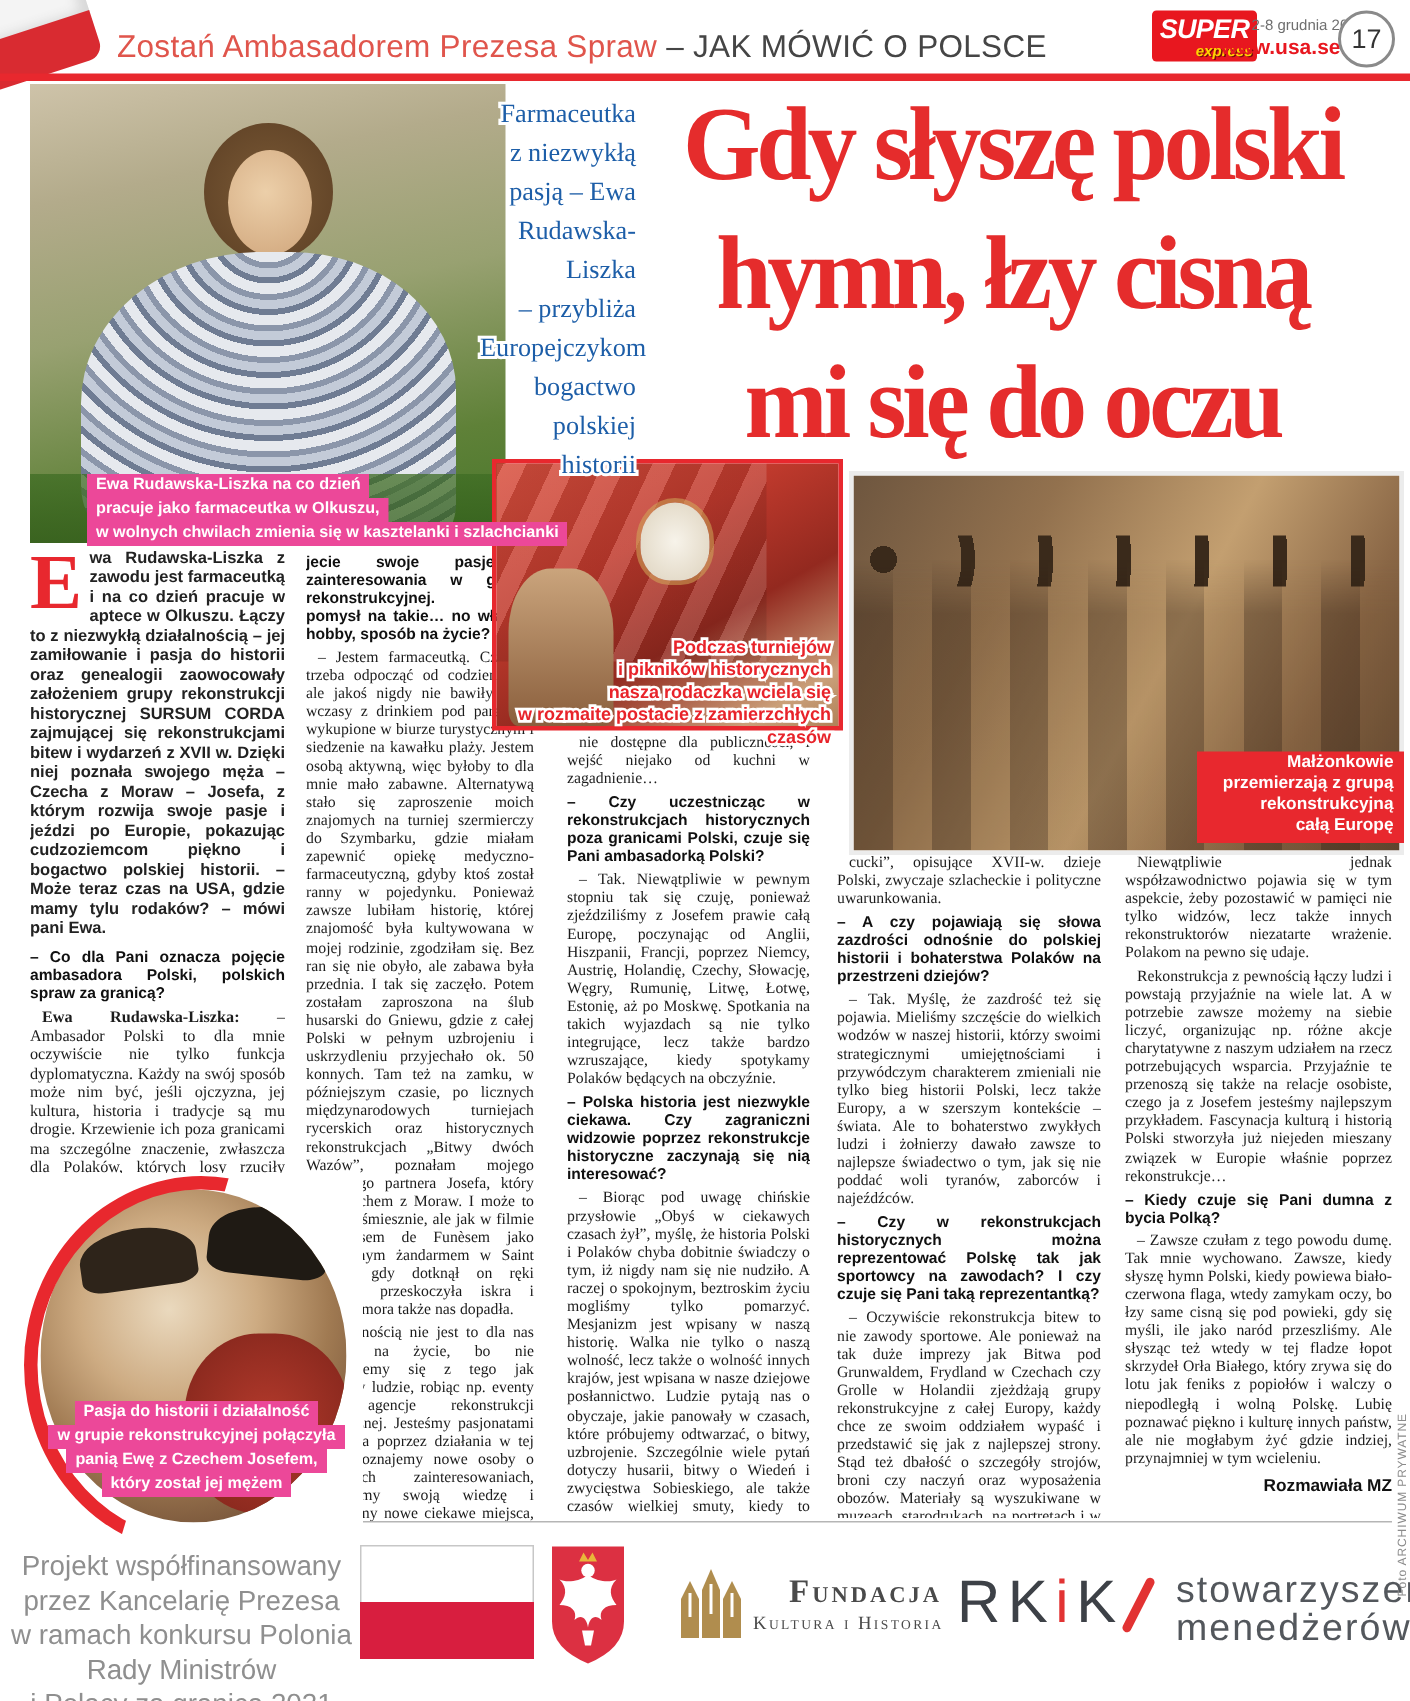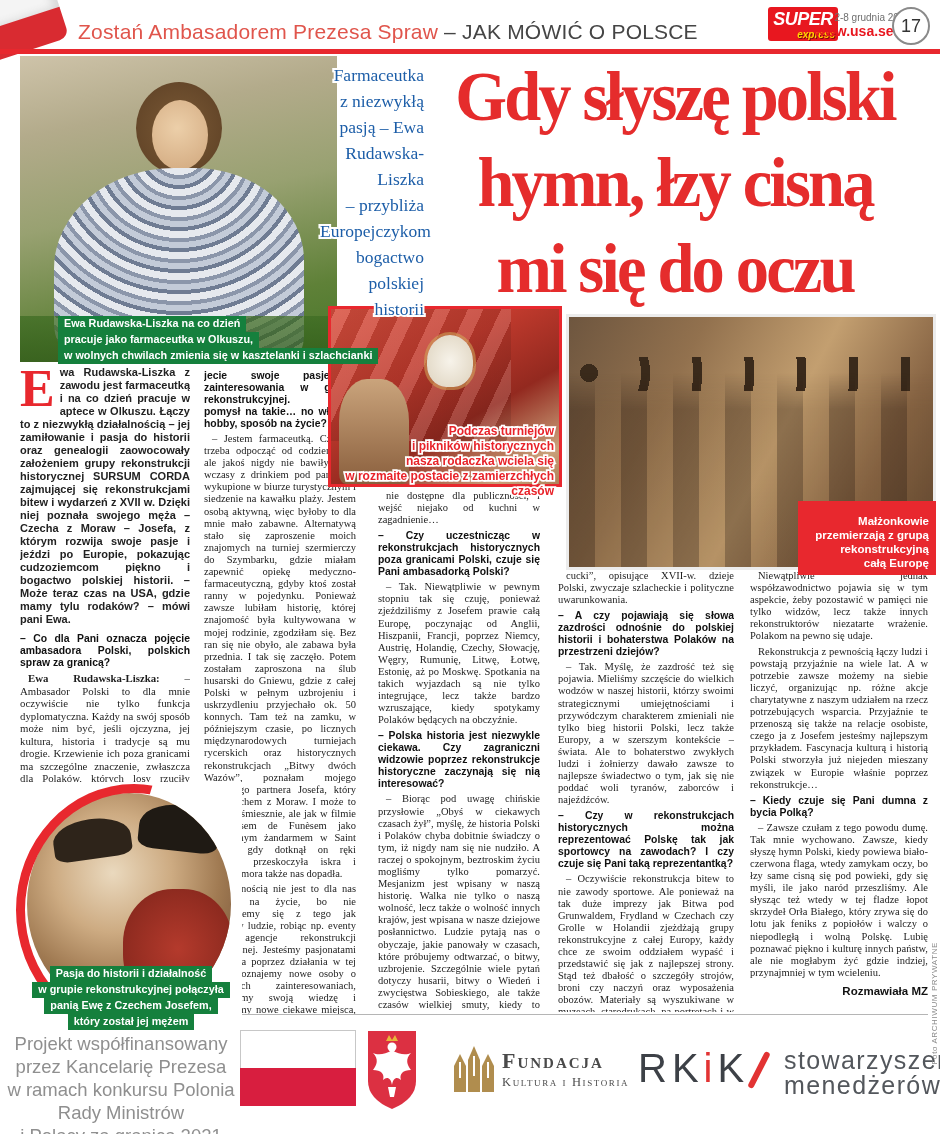--- a/index.html
+++ b/index.html
@@ -67,30 +67,30 @@
   .ol-line::before{content:attr(data-text);position:absolute;left:0;right:0;top:0;z-index:-1;
     color:#fff;-webkit-text-stroke:var(--ow,8px) #fff;}
   .standfirst{left:320px;top:62px;width:104px;text-align:right;z-index:4;isolation:isolate;
     font-family:"Liberation Serif",serif;font-weight:normal;font-size:17.5px;line-height:26px;
     color:#1d5ea8;--ow:4px;}
   .headline{left:410px;top:54px;width:530px;text-align:center;z-index:4;
     font-family:"Liberation Serif",serif;font-weight:bold;font-size:70px;line-height:86px;
     letter-spacing:-3px;color:#e52c2c;--ow:8px;transform:scaleX(0.95);transform-origin:center top;}
 
   
-  .cap-chip{display:table;background:#15803d;color:#fff;font-weight:bold;font-size:10.8px;line-height:13px;
+  .cap-chip{display:table;background:#ec4899;color:#fff;font-weight:bold;font-size:10.8px;line-height:13px;
     padding:1px 6px 2px;white-space:nowrap;}
   .caption-portrait{left:58px;top:316px;z-index:4;}
   .caption-portrait .cap-chip{margin:0;}
   .caption-tournament{left:330px;top:424px;width:224px;text-align:right;z-index:5;isolation:isolate;
     font-weight:bold;font-size:12px;line-height:15px;color:#e8232a;--ow:3.5px;}
   .caption-right{left:798px;top:501px;width:124px;background:#e8282e;color:#fff;text-align:right;
-    font-weight:bold;font-size:11.5px;line-height:14px;padding:13px 7px 5px;z-index:4;}
+    font-weight:bold;font-size:11.5px;line-height:14px;padding:0 7px 5px;z-index:4;}
   .cap-block{display:block;}
-  .caption-couple{left:26px;top:966px;width:210px;text-align:center;z-index:8;}
+  .caption-couple{left:26px;top:934px;width:210px;text-align:center;z-index:8;}
   .caption-couple .cap-chip{margin:0 auto;white-space:nowrap;}
 
   
   .article-col{position:absolute;overflow:hidden;text-align:justify;z-index:1;}
   .col1{left:20px;top:366px;width:170px;height:452px;}
   .col2{left:204px;top:366px;width:152px;height:648px;}
   .col3{left:378px;top:490px;width:162px;height:522px;}
   .col4{left:558px;top:570px;width:176px;height:442px;}
   .col5{left:750px;top:570px;width:178px;height:442px;}
   .article-col p{margin:0 0 3px;}
@@ -108,21 +108,21 @@
 
   
   .footer-text{left:6px;top:1032px;width:230px;text-align:center;font-size:18.5px;line-height:23px;color:#8f8f8f;}
   .foot-line{display:block;}
   .flag{left:240px;top:1030px;width:116px;height:76px;}
   .flag .ft{height:37px;background:#fff;border:1px solid #c7c7c7;border-bottom:none;}
   .flag .fb{height:38px;background:#d81e3f;}
   .emblem{left:366px;top:1029px;width:52px;height:82px;}
   .fund-icon{left:452px;top:1044px;width:44px;height:48px;}
   .fund-text{left:502px;top:1048px;width:150px;color:#4a4a4a;}
-  .fund-text .f1{display:block;font-family:"Liberation Serif",serif;font-weight:bold;font-size:22px;letter-spacing:2px;font-variant:small-caps;}
+  .fund-text .f1{display:block;font-family:"Liberation Serif",serif;font-weight:bold;font-size:22px;letter-spacing:2px;font-variant:small-caps;text-align:center;}
   .fund-text .f2{display:block;font-family:"Liberation Serif",serif;font-size:12.5px;letter-spacing:1.6px;font-variant:small-caps;margin-top:1px;}
   .rkik{left:638px;top:1046px;font-size:40px;line-height:44px;color:#3d4147;letter-spacing:5px;font-weight:normal;}
   .rkik .ri{color:#e23333;}
   .rkik-slash{left:756px;top:1050px;width:6px;height:40px;background:#e23333;border-radius:3px;transform:rotate(27deg);}
   .stow{left:784px;top:1048px;font-size:25px;line-height:25px;color:#53575c;letter-spacing:1.4px;}
   .stow .sline{display:block;}
   .stow .dot{color:#e23333;font-weight:bold;}
 </style>
 </head>
 <body>

